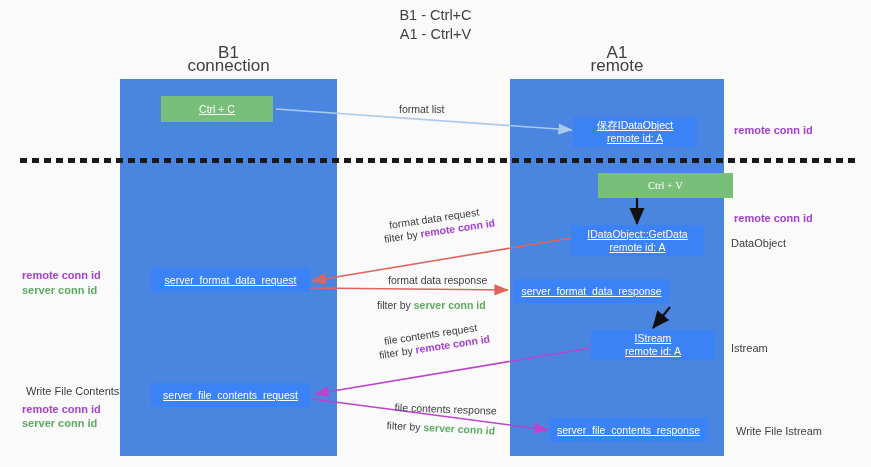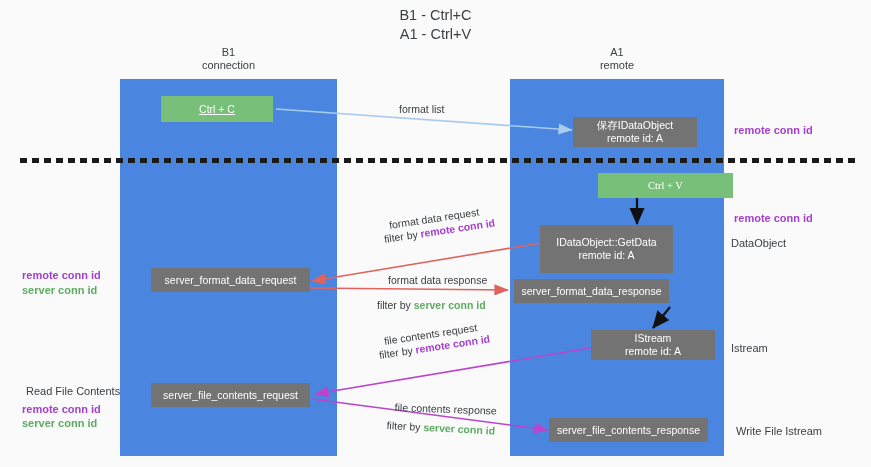--- a/index.html
+++ b/index.html
@@ -16,39 +16,39 @@
 
   
   .title{
     left:0;top:6px;width:871px;text-align:center;
     font-size:14.5px;line-height:19px;color:#3c4043;
     white-space:pre-line;
   }
 
   
   .lane-head{
-    text-align:center;font-size:11px;line-height:13px;color:#3c4043;
+    text-align:center;font-size:17px;line-height:13px;color:#3c4043;
     white-space:pre-line;
   }
 
   
   .lane{
     background:#4a86e0;
   }
 
   
   .box{
     display:flex;align-items:center;justify-content:center;
     text-align:center;color:#ffffff;
     font-size:10.5px;line-height:13px;
     white-space:pre-line;
     box-sizing:border-box;
   }
   .box.green{background:#78c07a;}
-  .box.orange{background:#737373;}
+  .box.orange{background:#3b82f6;text-decoration:underline;}
 
   
   .side-label{
     font-size:11px;line-height:15px;
   }
   .lab-purple{color:#a53fcf;font-weight:bold;}
   .lab-green{color:#5cab61;font-weight:bold;}
   .lab-dark{color:#3c4043;}
 
   
@@ -115,21 +115,21 @@
     <line x1="312" y1="399" x2="548" y2="430" stroke="#bb44cc" stroke-width="1.6" marker-end="url(#ah-purple)"></line>
   </svg>
 
   <div class="abs box green" style="left:161px;top:96px;width:112px;height:26px;text-decoration:underline;">Ctrl + C</div>
 
   <div class="abs box orange" style="left:573px;top:117px;width:124px;height:30px;">保存IDataObject
 remote id: A</div>
 
   <div class="abs box green" style="left:598px;top:173px;width:135px;height:25px;font-family:Liberation Serif, serif;">Ctrl + V</div>
 
-  <div class="abs box orange" style="left:540px;top:225px;width:133px;height:48px;">IDataObject::GetData
+  <div class="abs box orange" style="left:571px;top:225px;width:133px;height:31px;">IDataObject::GetData
 remote id: A</div>
 
   <div class="abs box orange" style="left:151px;top:268px;width:159px;height:24px;">server_format_data_request</div>
 
   <div class="abs box orange" style="left:514px;top:279px;width:155px;height:24px;">server_format_data_response</div>
 
   <div class="abs box orange" style="left:591px;top:330px;width:124px;height:30px;">IStream
 remote id: A</div>
 
   <div class="abs box orange" style="left:549px;top:418px;width:159px;height:24px;">server_file_contents_response</div>
@@ -166,17 +166,17 @@
 
   <div class="abs side-label lab-dark" style="left:731px;top:236px;">DataObject</div>
 
   <div class="abs side-label lab-dark" style="left:731px;top:341px;">Istream</div>
 
   <div class="abs side-label lab-dark" style="left:736px;top:424px;">Write File Istream</div>
 
   <div class="abs side-label lab-purple" style="left:22px;top:268px;">remote conn id</div>
   <div class="abs side-label lab-green" style="left:22px;top:283px;">server conn id</div>
 
-  <div class="abs side-label lab-dark" style="left:26px;top:384px;">Read File Contents</div>
+  <div class="abs side-label lab-dark" style="left:26px;top:384px;">Write File Contents</div>
   <div class="abs side-label lab-purple" style="left:22px;top:402px;">remote conn id</div>
   <div class="abs side-label lab-green" style="left:22px;top:416px;">server conn id</div>
 
 </div>
 
 </body></html>

